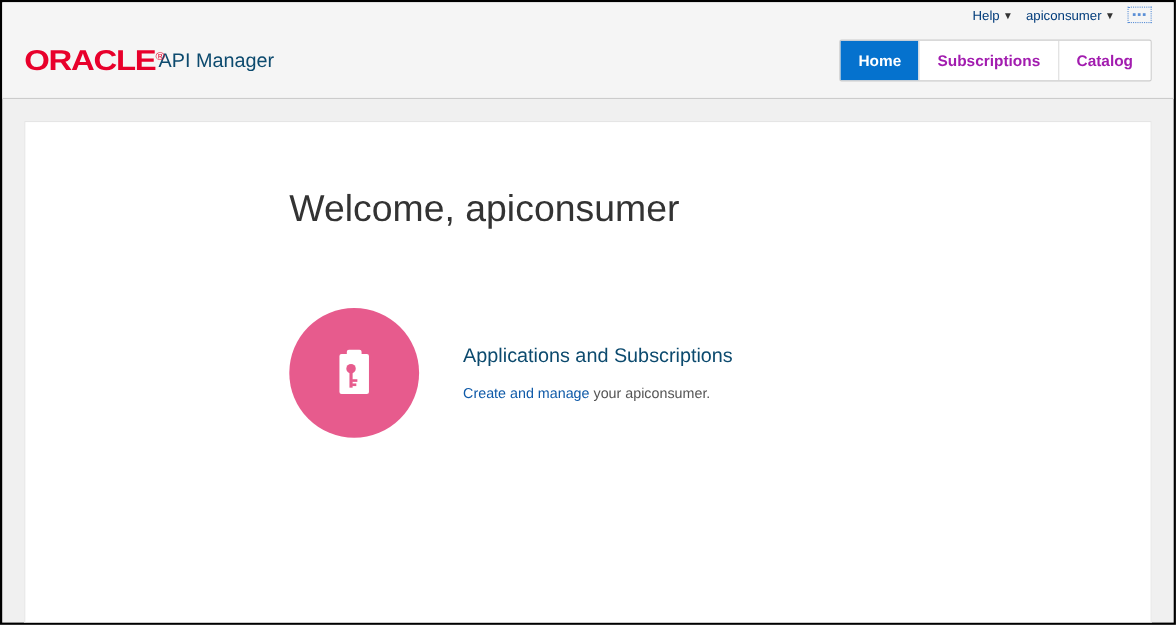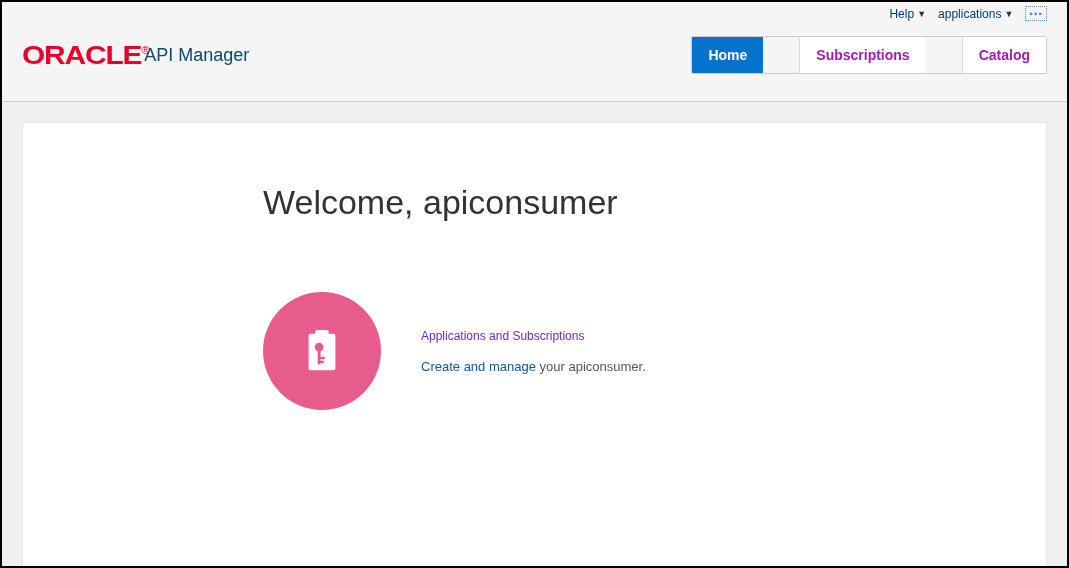--- a/index.html
+++ b/index.html
@@ -6,21 +6,21 @@
   body {
     font-family: Arial, Helvetica, sans-serif;
     background: #f0f0f0;
     width: 1069px;
     height: 568px;
     overflow: hidden;
     border: 2px solid #000;
   }
   .top-bar {
     background: #f5f5f5;
-    height: 100px;
+    height: 88px;
     border-bottom: 1px solid #ccc;
     position: relative;
     padding: 0 36px;
   }
   .util-row {
     position: absolute;
     right: 20px;
     top: 4px;
     display: flex;
     align-items: center;
@@ -74,21 +74,20 @@
     margin-left: 6px;
   }
   .nav-tabs {
     position: absolute;
     right: 20px;
     top: 34px;
     display: flex;
     border: 1px solid #ccc;
     border-radius: 2px;
     overflow: hidden;
-    gap: 36px;
   }
   .nav-tab {
     padding: 10px 16px;
     font-size: 14px;
     background: #fff;
     color: #a21caf;
     border-left: 1px solid #ddd;
     cursor: pointer;
     font-weight: bold;
   }
@@ -124,23 +123,23 @@
     display: flex;
     align-items: center;
     justify-content: center;
     margin-right: 40px;
     flex-shrink: 0;
   }
   .circle.pink { background: #e75b8d; }
   .circle.green { background: #88c058; }
   .circle svg { width: 46px; height: 46px; fill: #fff; }
   .option-text h2 {
-    font-size: 12px;
+    font-size: 18px;
     font-weight: normal;
-    color: #6d28d9;
+    color: #0c4a6e;
     margin-bottom: 16px;
   }
   .option-desc {
     font-size: 13px;
     color: #555;
   }
   .link {
     color: #0f5aa8;
     cursor: pointer;
     text-align: right;
@@ -154,21 +153,21 @@
 </head>
 <body>
 
 <div class="top-bar">
   <div class="util-row">
     <div class="util-link">
       <span>Help</span>
       <span class="caret">▼</span>
     </div>
     <div class="util-link">
-      <span>applications</span>
+      <span>apiconsumer</span>
       <span class="caret">▼</span>
     </div>
     <div class="dots-icon">▪▪▪</div>
   </div>
 
   <div class="brand-row">
     <span class="oracle-logo">
       <span>ORACLE</span><span class="reg">®</span>
     </span>
     <span class="product-name">API Manager</span>

